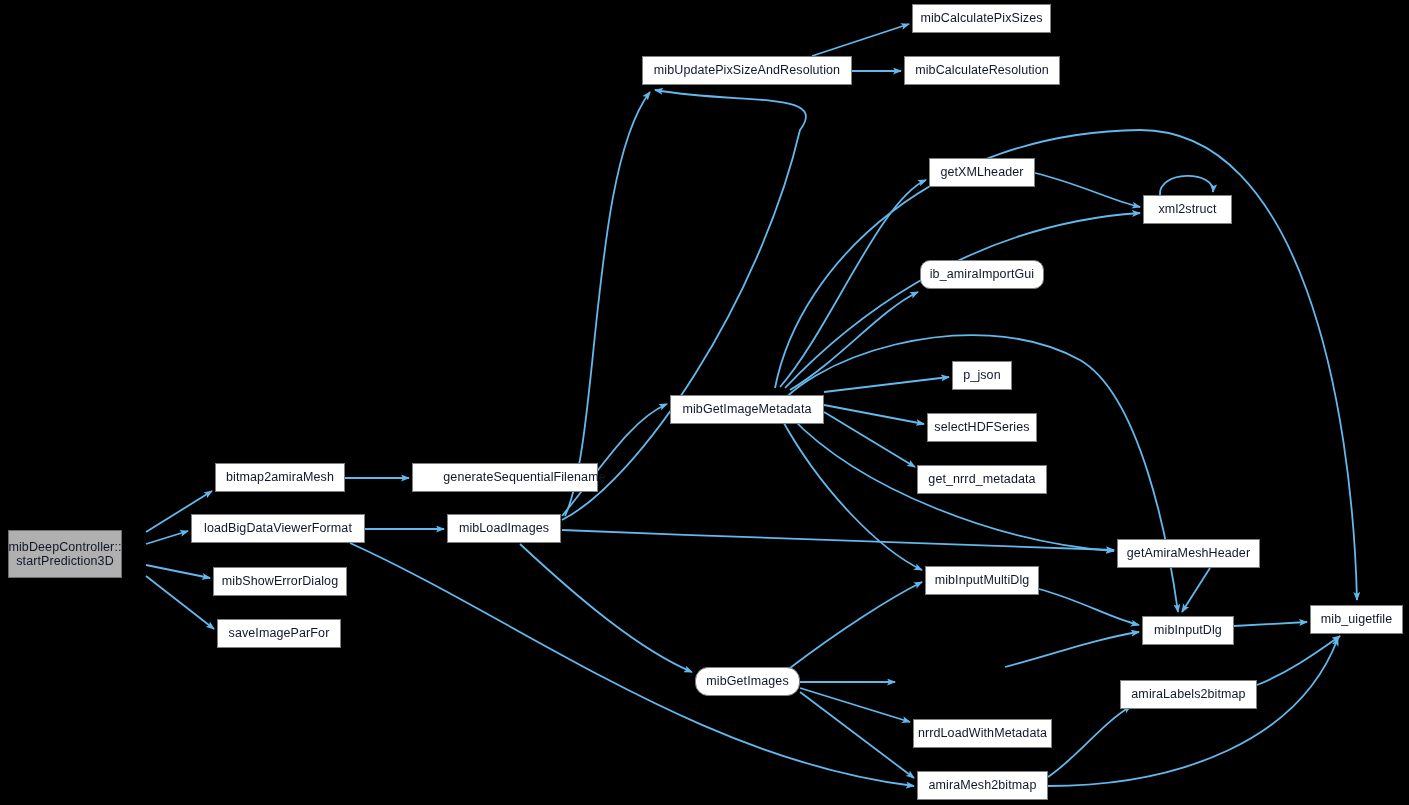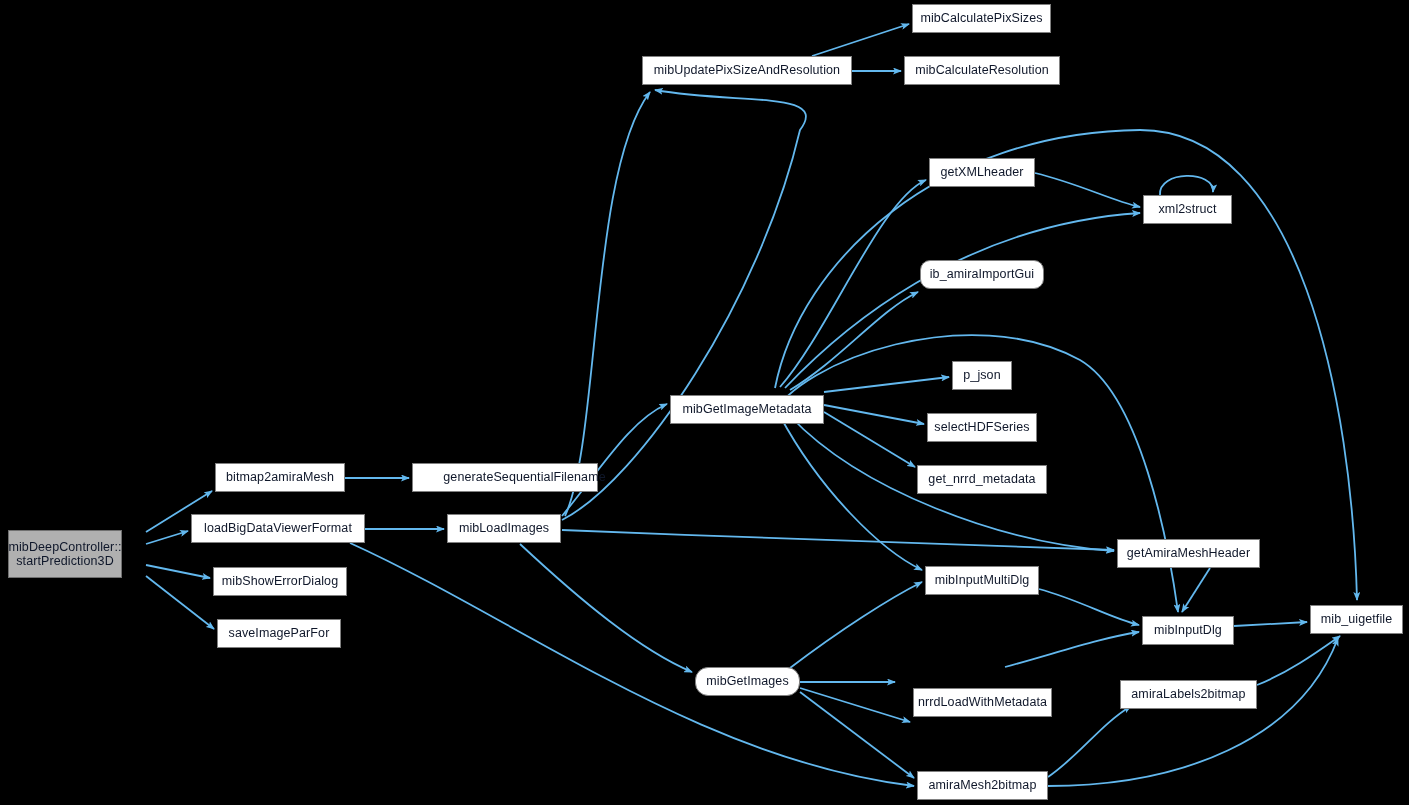--- a/index.html
+++ b/index.html
@@ -142,17 +142,17 @@
   <div class="node" style="left:929px;top:158px;width:106px;height:29px;"><span>getXMLheader</span></div>
   <div class="node" style="left:1143px;top:195px;width:89px;height:29px;"><span>xml2struct</span></div>
   <div class="node" style="left:920px;top:260px;width:124px;height:29px;border-radius:10px;"><span>ib_amiraImportGui</span></div>
   <div class="node" style="left:952px;top:361px;width:60px;height:29px;"><span>p_json</span></div>
   <div class="node" style="left:927px;top:413px;width:110px;height:29px;"><span>selectHDFSeries</span></div>
   <div class="node" style="left:917px;top:465px;width:130px;height:29px;"><span>get_nrrd_metadata</span></div>
   <div class="node" style="left:1117px;top:539px;width:143px;height:29px;"><span>getAmiraMeshHeader</span></div>
   <div class="node" style="left:925px;top:566px;width:114px;height:29px;"><span>mibInputMultiDlg</span></div>
   <div class="node" style="left:1142px;top:616px;width:92px;height:29px;"><span>mibInputDlg</span></div>
   <div class="node" style="left:1310px;top:605px;width:93px;height:29px;"><span>mib_uigetfile</span></div>
-  <div class="node" style="left:913px;top:688px;width:139px;height:29px;"><span>nrrdLoadWithMetadata</span></div>
+  <div class="node" style="left:913px;top:719px;width:139px;height:29px;"><span>nrrdLoadWithMetadata</span></div>
   <div class="node" style="left:917px;top:771px;width:131px;height:29px;"><span>amiraMesh2bitmap</span></div>
   <div class="node" style="left:1120px;top:680px;width:137px;height:29px;"><span>amiraLabels2bitmap</span></div>
 
 </div>
 
 </body></html>

